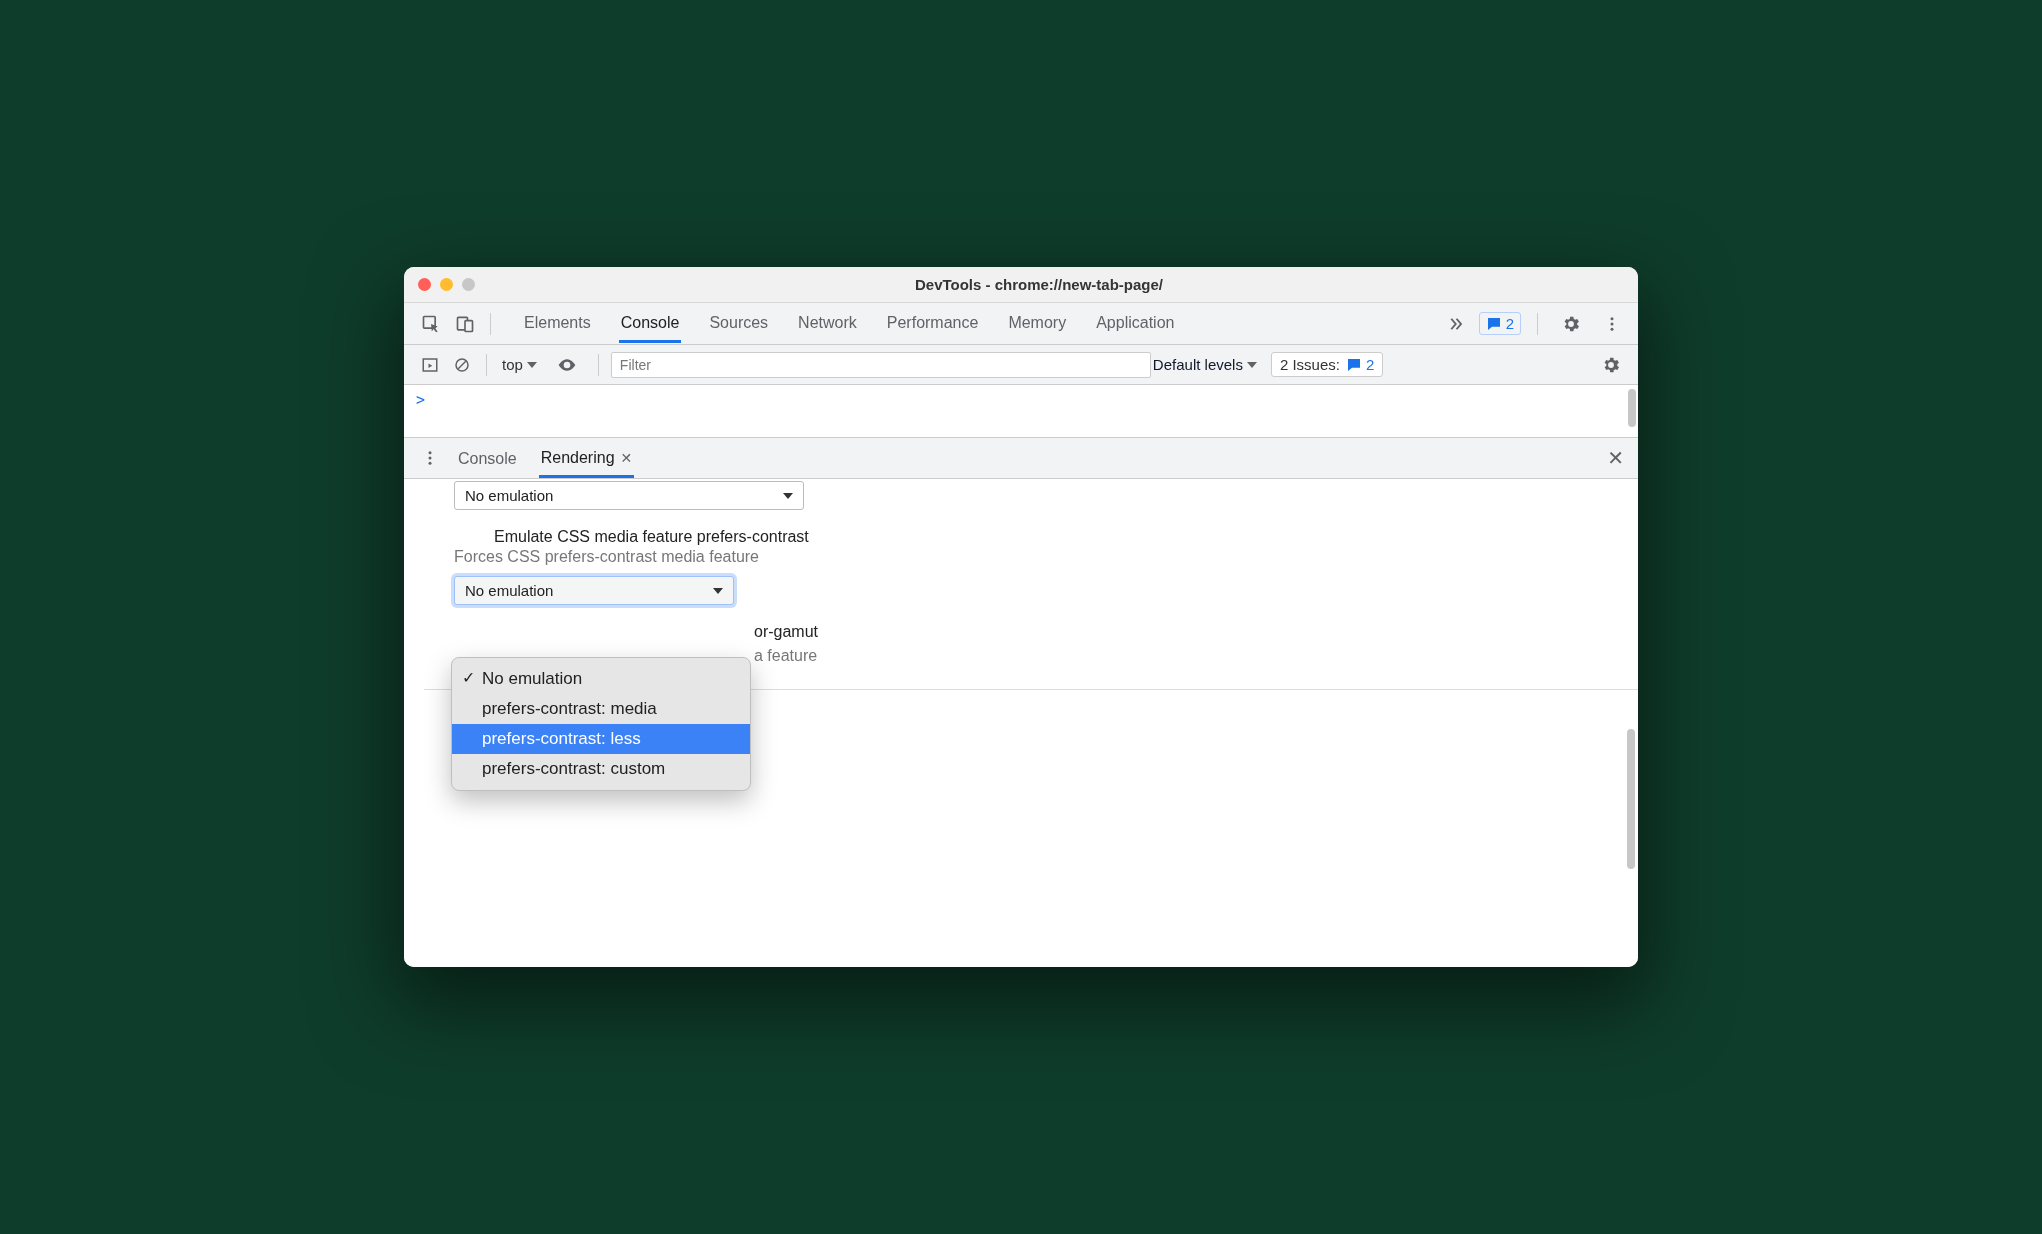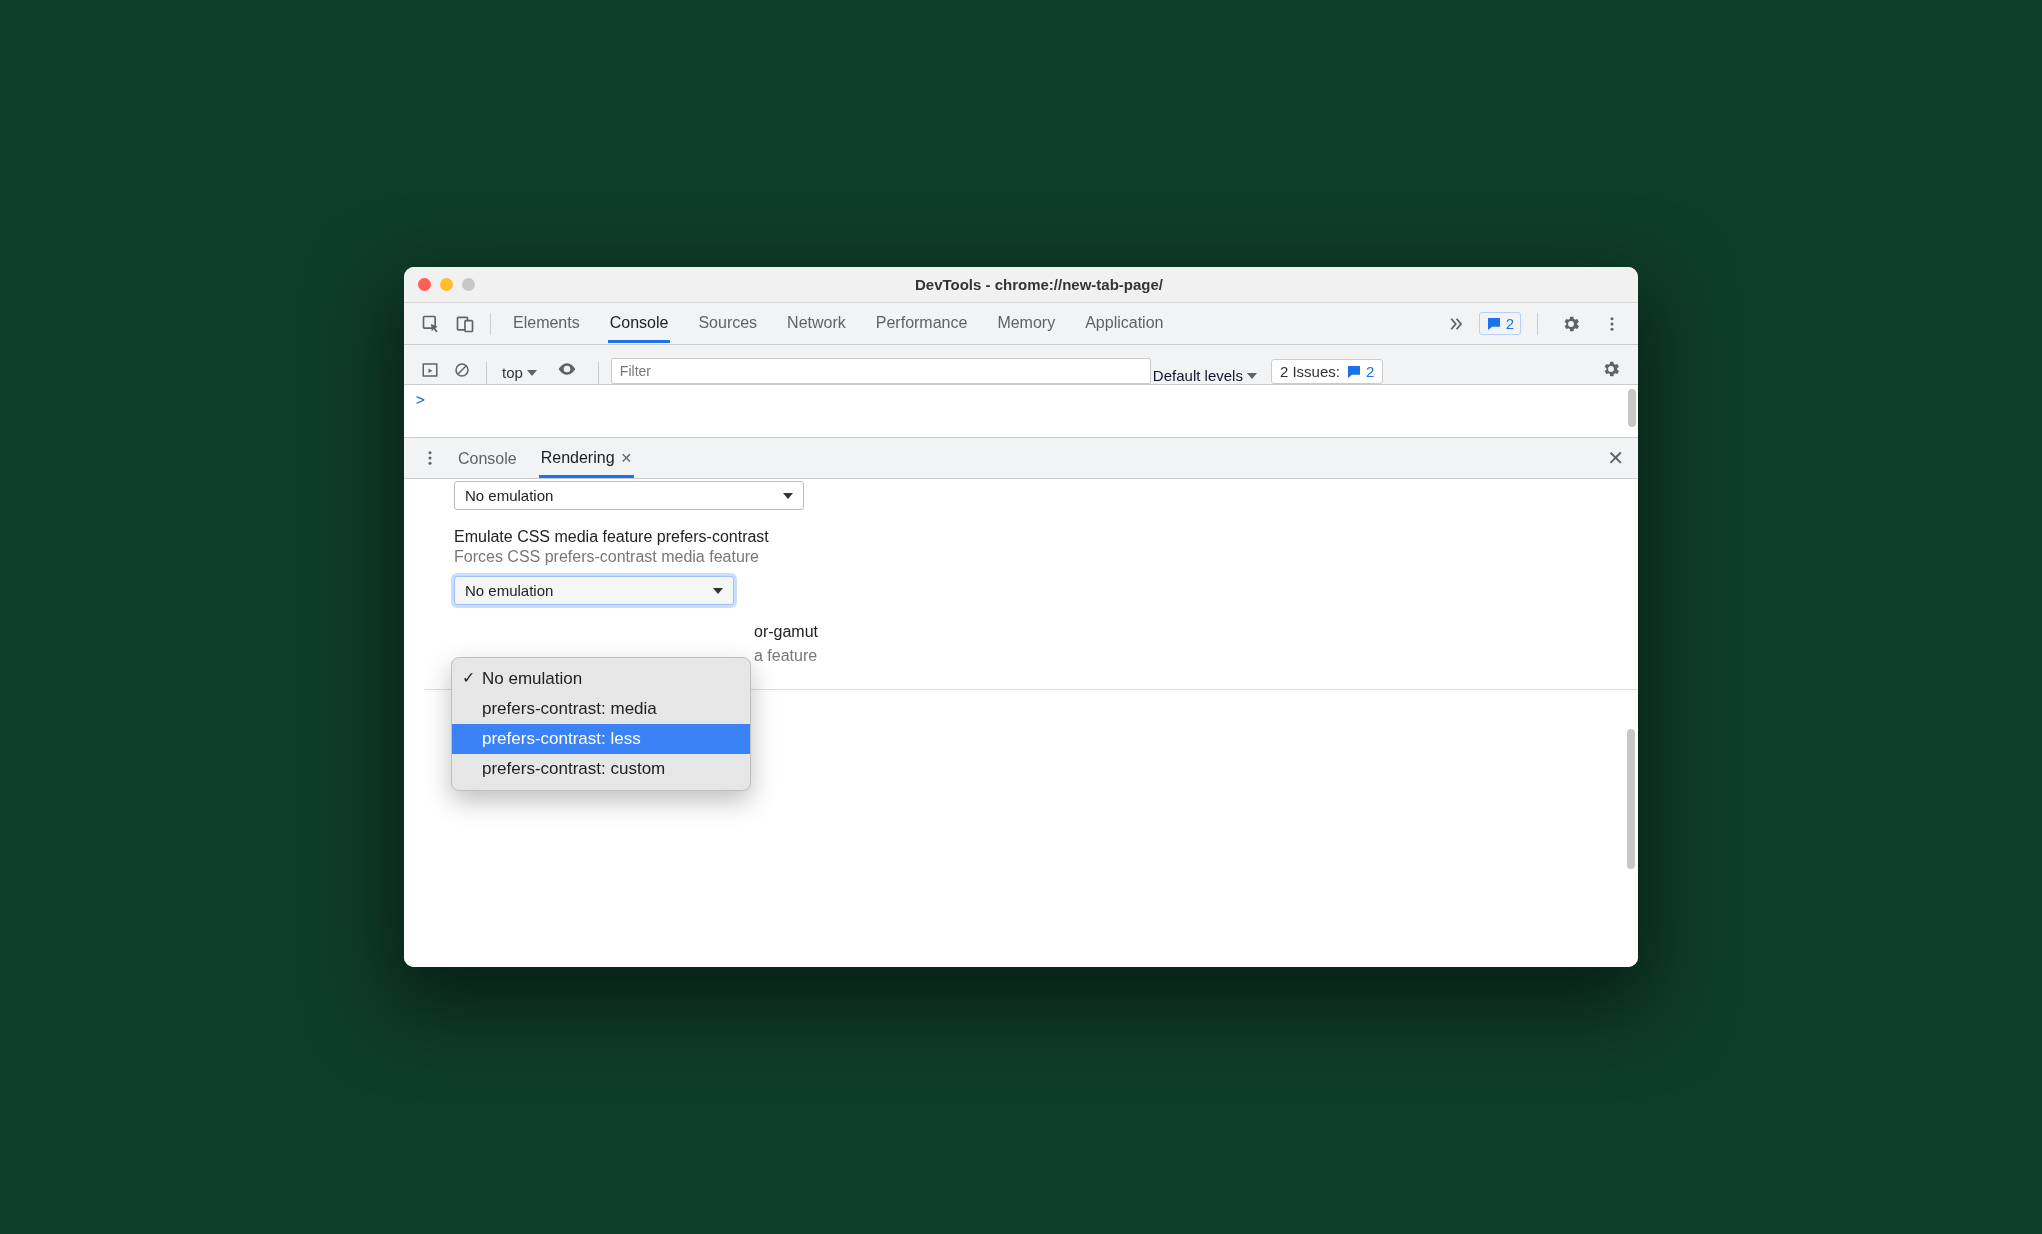--- a/index.html
+++ b/index.html
@@ -56,39 +56,39 @@
     padding: 0 10px;
     gap: 0;
   }
   .icon-btn {
     padding: 5px 7px;
     display:flex; align-items:center; justify-content:center;
     color:#5f6368;
     cursor:pointer;
   }
   .vsep { width:1px; height:22px; background:#ccc; margin:0 8px; }
-  .tabs { display:flex; gap:26px; margin-left:12px; font-size:16px; color:#5f6368; }
+  .tabs { display:flex; gap:26px; margin-left:23px; font-size:16px; color:#5f6368; }
   .tab { padding: 9px 2px 8px; cursor:pointer; }
   .tab.active { color:#202124; border-bottom: 3px solid #1a73e8; font-weight:500; }
   .tabbar .rhs { margin-left:auto; display:flex; align-items:center; gap:8px; }
   .chip {
     display:flex; align-items:center; gap:4px;
     border:1px solid #b6cffb;
     border-radius:3px;
     padding:2px 6px;
     color:#1a73e8; font-size:15px;
     cursor:pointer;
   }
   .chip svg { fill:#1a73e8; }
   
   .subbar {
     height: 40px;
     background:#f1f3f4;
     border-bottom:1px solid #ccc;
-    display:flex; align-items:flex-end;
+    display:flex; align-items:center;
     padding: 0 10px;
     gap: 0;
     font-size:15px; color:#5f6368;
   }
   .context-picker {
     display:flex; align-items:center; gap:4px;
     padding:2px 6px; border:1px solid transparent; border-radius:2px;
     cursor:pointer;
     color:#333;
   }
@@ -156,21 +156,21 @@
   .rendering {
     flex:1;
     background:#fff;
     position:relative;
     overflow:hidden;
   }
   .section {
     padding: 0 0 0 50px;
     font-size:16px;
   }
-  .section .hdr { color:#222; margin-top:18px; }
+  .section .hdr { color:#222; margin-top:18px;margin-left:40px; }
   .section .sub { color:#777; margin-top:2px; }
   .select {
     margin-top:10px;
     border:1px solid #bbb;
     background:#fff;
     border-radius:3px;
     padding:5px 10px;
     font-size:15px;
     color:#222;
     display:inline-flex; align-items:center;

